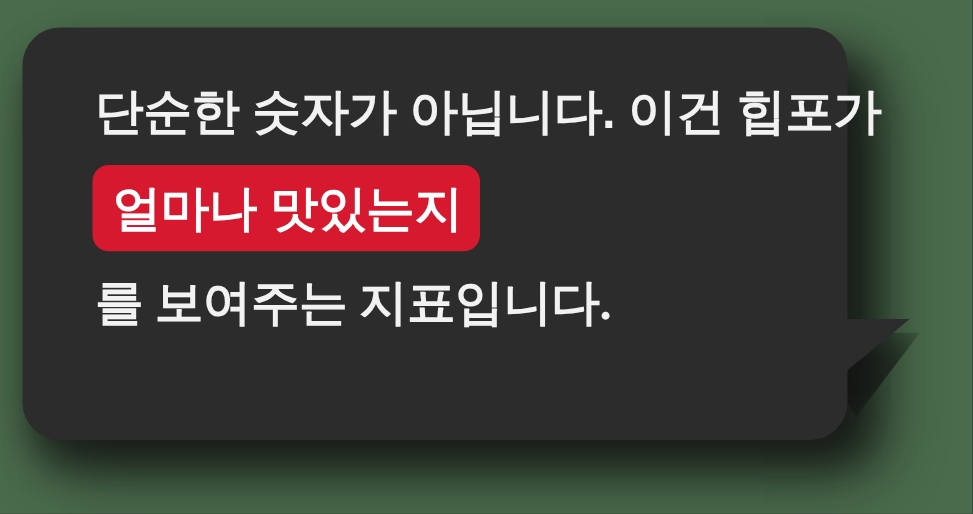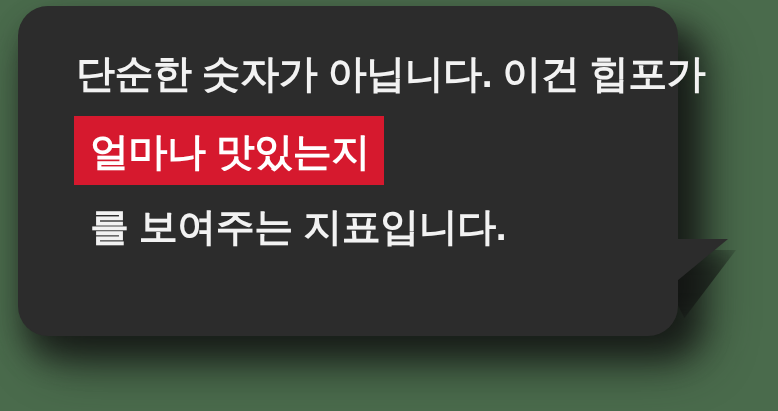--- a/index.html
+++ b/index.html
@@ -11,21 +11,21 @@
     height: 411px;
     background: #4a6b4c;
     font-family: "Liberation Sans", "DejaVu Sans", sans-serif;
     overflow: hidden;
     position: relative;
   }
 
   #stage {
     position: absolute;
     left: 0;
-    top: 0;
+    top: 16px;
     width: 778px;
     height: 328px;
   }
 
   
   .bubble-shadow {
     position: absolute;
     left: 26px;
     top: 26px;
     width: 672px;
@@ -107,36 +107,37 @@
     font-size: 39px;
     font-weight: 700;
     letter-spacing: -0.5px;
     white-space: nowrap;
     line-height: 1;
   }
   .line-plain {
     margin-left: 0px;
   }
   .line-1 { margin-top: 20px; margin-left: 2px; }
-  .line-4 { margin-top: 22px; margin-left: 16px; }
+  .line-4 { margin-top: 22px; margin-left: 2px; font-family: Liberation Serif, serif; }
 
   .hl-row {
     display: block;
     margin-top: 23px;
   }
   .hl {
     display: inline-block;
     background: #d6192e;
     color: #ffffff;
     font-size: 39px;
     font-weight: 700;
     letter-spacing: -0.5px;
     white-space: nowrap;
     line-height: 1;
     padding: 16px 14px 14px 16px;
+    border-radius: 13px;
   }
 </style>
 </head>
 <body>
 
 <div id="stage">
 
   <div class="bubble-shadow"></div>
   <div class="bubble-shadow-2"></div>
   <div class="tail-shadow"></div>

